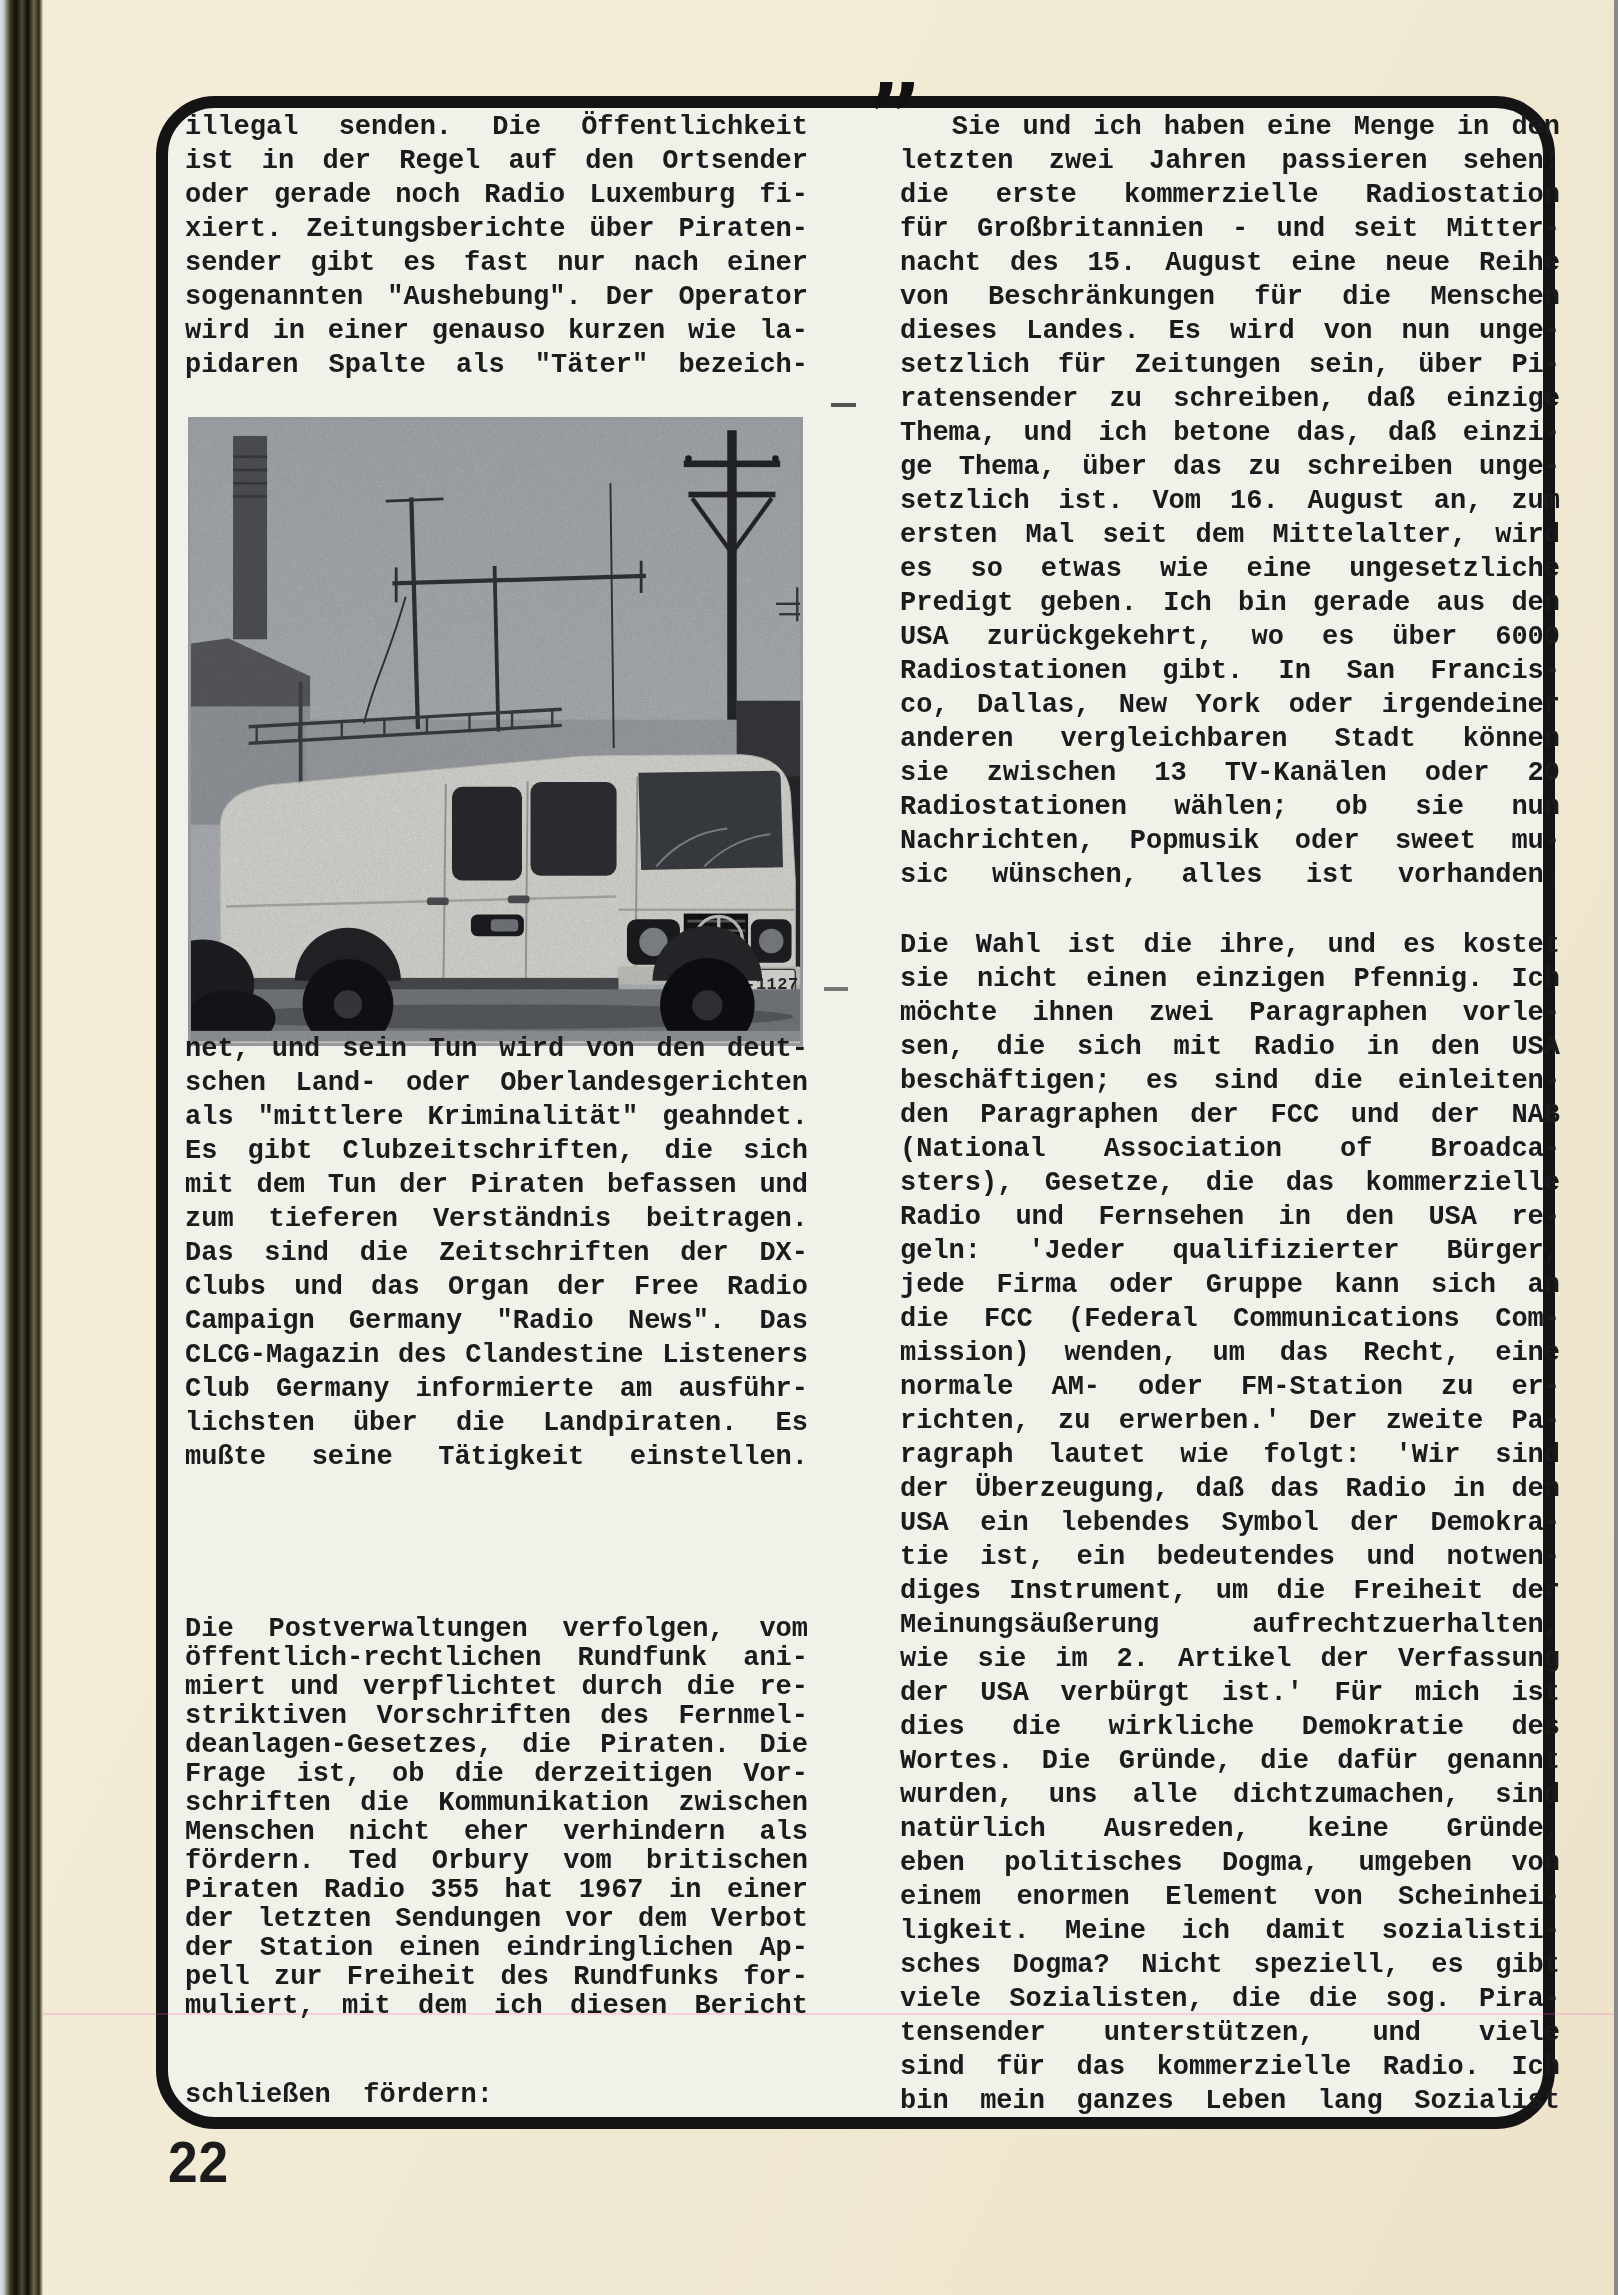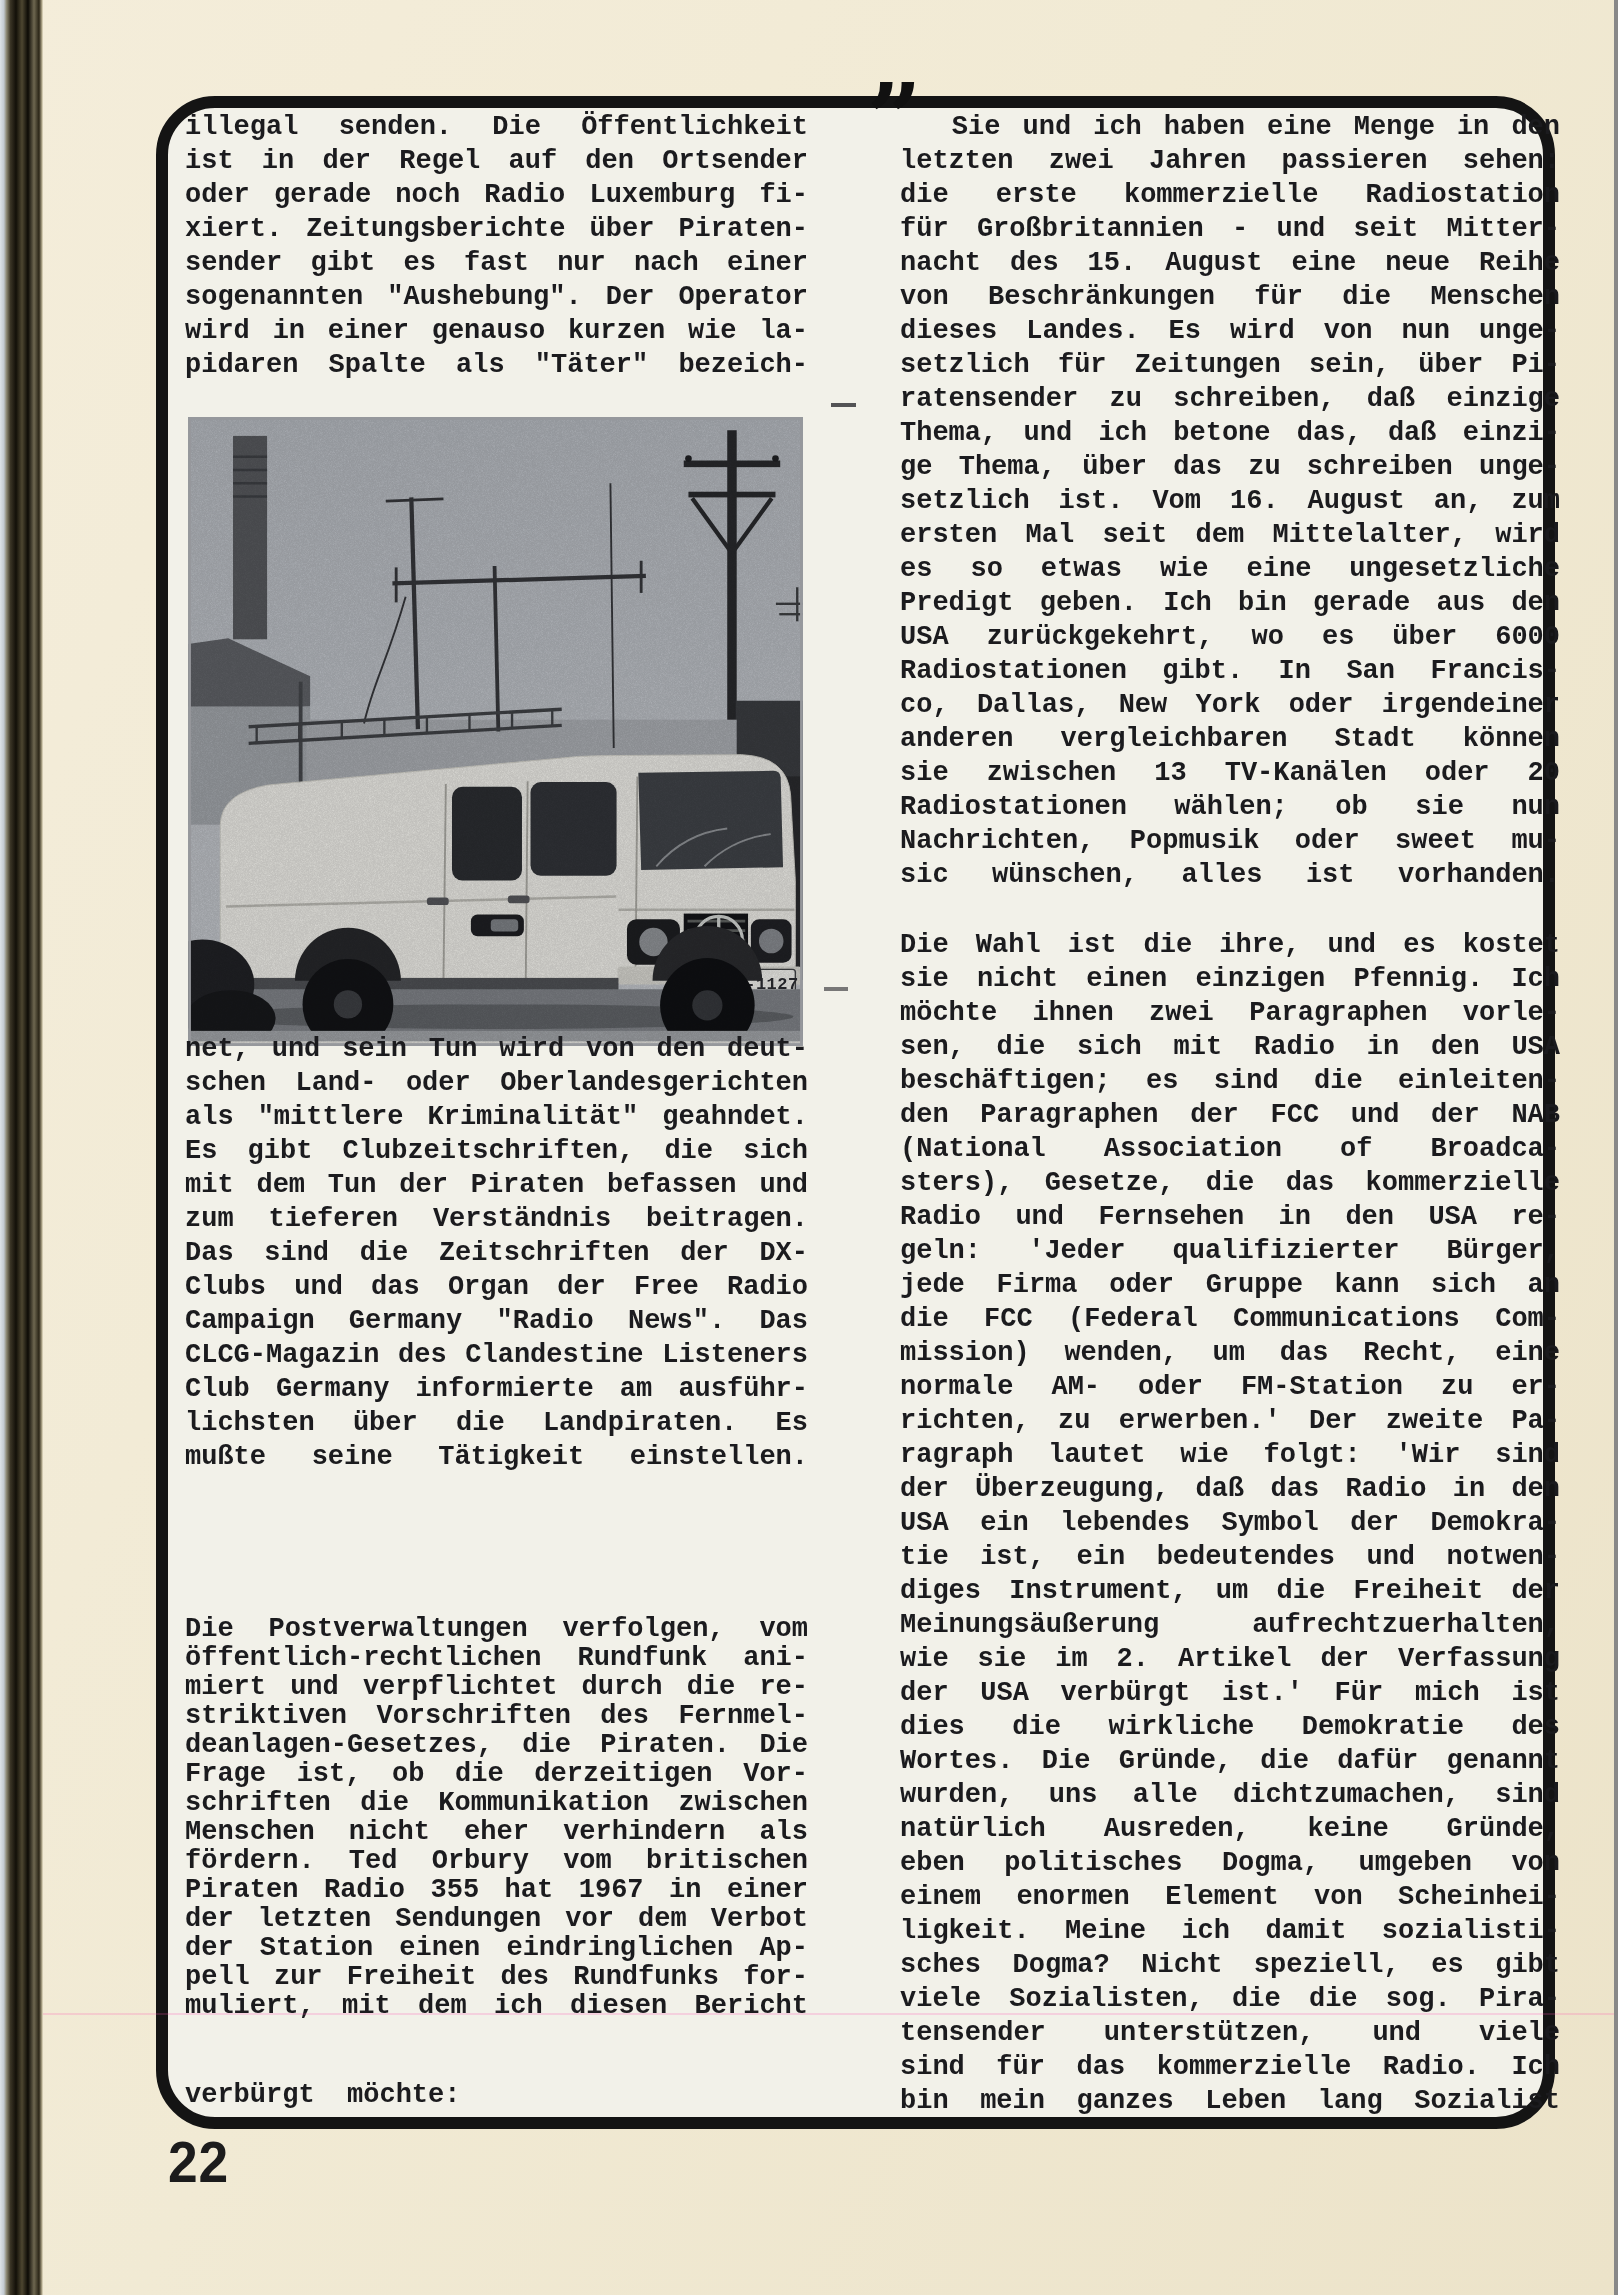--- a/index.html
+++ b/index.html
@@ -244,21 +244,21 @@
 Frage ist, ob die derzeitigen Vor-
 schriften die Kommunikation zwischen
 Menschen nicht eher verhindern als
 fördern. Ted Orbury vom britischen
 Piraten Radio 355 hat 1967 in einer
 der letzten Sendungen vor dem Verbot
 der Station einen eindringlichen Ap-
 pell zur Freiheit des Rundfunks for-
 muliert, mit dem ich diesen Bericht</div>
 
-  <div class="short-last" style="top:2078px;">verbürgt  möchte:</div>
+  <div class="short-last" style="top:2078px;">schließen  fördern:</div>
 
   <div class="bigquote">”</div>
 
   <div class="tw right" style="top:110px;text-indent:3.2ch;">Sie und ich haben eine Menge in den
 letzten zwei Jahren passieren sehen:
 die erste kommerzielle Radiostation
 für Großbritannien - und seit Mitter-
 nacht des 15. August eine neue Reihe
 von Beschränkungen für die Menschen
 dieses Landes. Es wird von nun unge-

